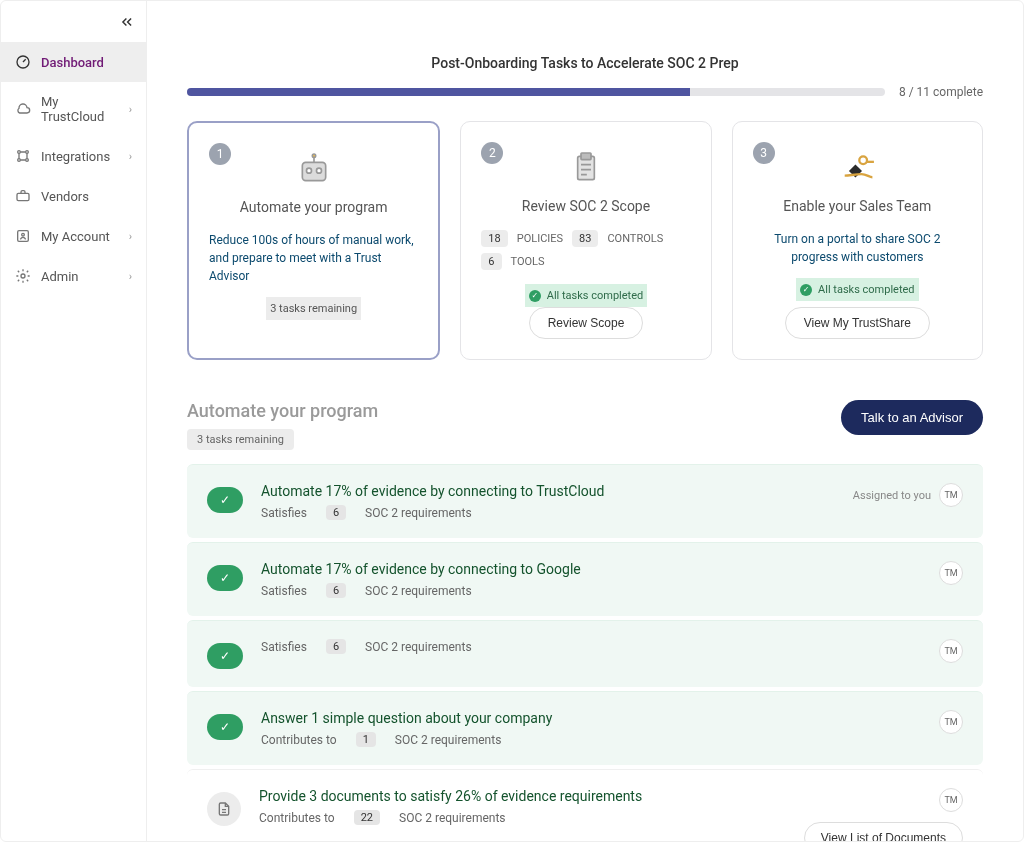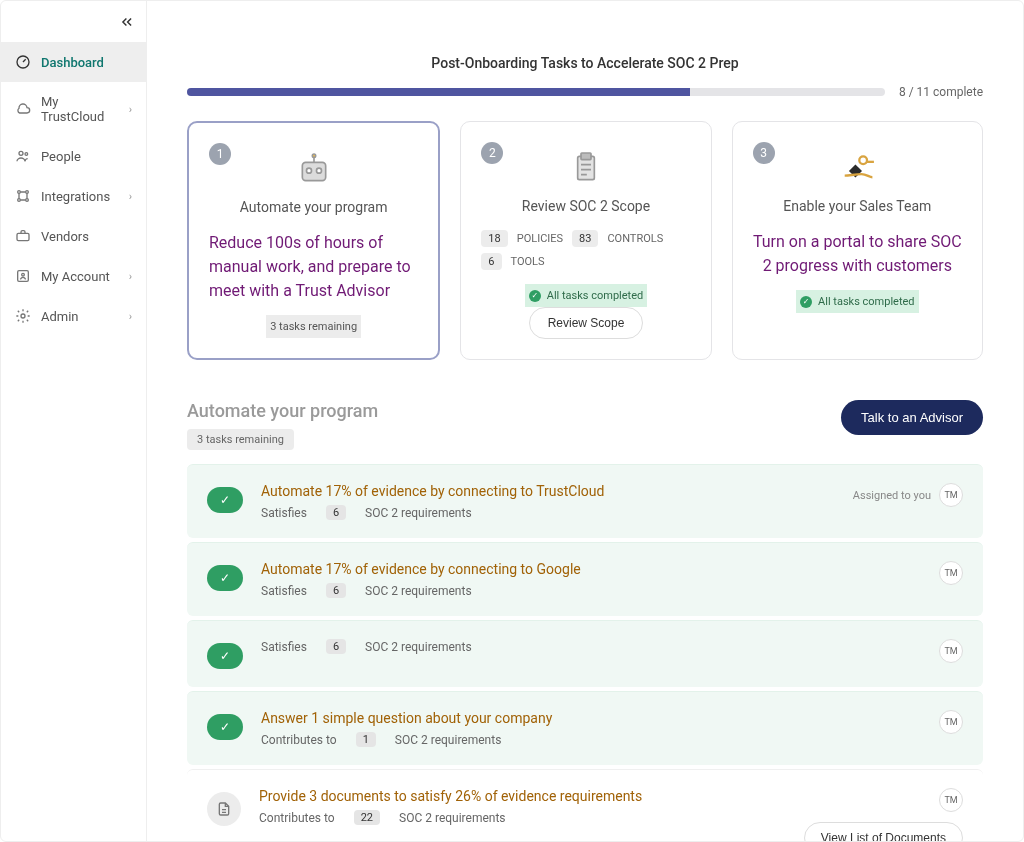--- a/index.html
+++ b/index.html
@@ -4,42 +4,42 @@
 <style>
   * { box-sizing: border-box; margin: 0; padding: 0; }
   body { font-family: -apple-system, BlinkMacSystemFont, "Segoe UI", Roboto, Helvetica, Arial, sans-serif; background: #fff; color: #333; font-size: 13px; width: 1024px; height: 842px; overflow: hidden; }
   .app { display: flex; height: 100%; border: 1px solid #eee; border-radius: 6px; }
 
   
   .sidebar { width: 146px; border-right: 1px solid #eee; padding-top: 10px; flex-shrink: 0; }
   .collapse-row { display: flex; justify-content: flex-end; padding: 4px 12px 10px; }
   .collapse-btn { font-size: 14px; color: #333; cursor: pointer; }
   .nav-item { display: flex; align-items: center; padding: 12px 14px; color: #555; cursor: pointer; gap: 10px; }
-  .nav-item.active { background: #eee; color: #0f766e; font-weight: 500; }
+  .nav-item.active { background: #eee; color: #701a75; font-weight: 500; }
   .nav-item .icon { width: 16px; height: 16px; color: #777; flex-shrink: 0; }
   .nav-item.active .icon { color: #333; }
   .nav-item .chev { margin-left: auto; font-size: 11px; color: #999; }
 
   
   .main { flex: 1; padding: 22px 40px 0 40px; overflow: hidden; }
   .section-title { text-align: center; font-size: 14px; font-weight: 500; color: #333; margin: 32px 0 14px; }
   .progress-row { display: flex; align-items: center; gap: 14px; margin-bottom: 22px; }
   .progress-track { flex: 1; height: 8px; background: #e4e4e7; border-radius: 4px; overflow: hidden; }
   .progress-fill { height: 100%; background: #4f55a0; }
   .progress-label { font-size: 12px; color: #666; white-space: nowrap; }
 
   
   .cards { display: flex; gap: 20px; margin-bottom: 40px; }
   .card { flex: 1; border: 1px solid #e4e4e7; border-radius: 10px; padding: 20px 20px; text-align: center; display: flex; flex-direction: column; align-items: center; min-height: 230px; }
   .card.selected { border: 2px solid #9aa0c7; }
   .card-num { align-self: flex-start; width: 22px; height: 22px; border-radius: 50%; background: #9ca3af; color: #fff; font-size: 12px; display: flex; align-items: center; justify-content: center; }
   .card-icon { height: 44px; margin: -18px 0 8px; color:#888; display:flex; align-items:center; justify-content:center; }
   .card-icon svg { width:40px; height:40px; }
   .card-title { font-size: 14px; color: #555; margin-bottom: 16px; }
-  .card-desc { font-size: 16px; color: #701a75; line-height: 1.5; margin-bottom: 12px; text-align: left; }
+  .card-desc { font-size: 12px; color: #0c4a6e; line-height: 1.5; margin-bottom: 12px; text-align: left; }
   .card-desc.center { text-align: center; }
   .scope-stats { display: flex; gap: 6px; justify-content: flex-start; flex-wrap: wrap; font-size: 11px; color: #555; margin-bottom: 14px; }
   .stat-badge { background: #ececec; padding: 2px 7px; border-radius: 4px; font-size: 11px; color: #333; }
   .stat-label { color: #666; padding: 2px 3px; font-size: 11px; }
   .status-pill { display: inline-flex; align-items: center; gap: 6px; padding: 5px 4px; border-radius: 0; font-size: 11px; }
   .status-pill.pending { background: #ececec; color: #555; }
   .status-pill.done { background: #d7f1e2; color: #2f6b4a; }
   .status-pill.done::before { content: "✓"; display:inline-flex; align-items:center; justify-content:center; width:12px; height:12px; border-radius:50%; background:#2f9e63; color:#fff; font-size:8px; }
   .card-btn { margin-top: auto; border: 1px solid #ddd; background: #fff; border-radius: 18px; padding: 8px 18px; font-size: 12px; color: #333; cursor: pointer; }
 
@@ -50,21 +50,21 @@
   .advisor-btn { background: #1d2a5d; color: #fff; border: none; border-radius: 20px; padding: 10px 20px; font-size: 13px; cursor: pointer; }
 
   
   .task { display: flex; align-items: flex-start; padding: 18px 20px; border-top: 1px solid #f0f0f0; border-radius: 6px; gap: 18px; margin-bottom: 4px; }
   .task.done-bg { background: #f0f8f4; border-top: 1px solid #e3f2ea; }
   .task.plain { background: #fff; }
   .status { width: 36px; height: 26px; border-radius: 14px; display: flex; align-items: center; justify-content: center; flex-shrink: 0; margin-top: 4px; font-size: 12px; color: #fff; }
   .status.check { background: #2f9e63; }
   .status.doc { background: #ececec; color: #777; width:34px; height:34px; border-radius:50%; }
   .task-body { flex: 1; }
-  .task-title { font-size: 14px; color: #a16207; margin-bottom: 6px; }
+  .task-title { font-size: 14px; color: #14532d; margin-bottom: 6px; }
   .task-sub { font-size: 12px; color: #666; display: flex; align-items: center; gap: 19px; }
   .count-badge { background: #e5e5e5; padding: 1px 7px; border-radius: 4px; font-size: 11px; color: #333; }
   .task-right { display: flex; flex-direction: column; align-items: flex-end; gap: 10px; }
   .assigned-row { display: flex; align-items: center; gap: 8px; font-size: 11px; color: #888; }
   .avatar { width: 24px; height: 24px; border-radius: 50%; border: 1px solid #ddd; display: flex; align-items: center; justify-content: center; font-size: 9px; color: #666; background: #fff; }
   .outline-btn { border: 1px solid #ddd; background: #fff; border-radius: 18px; padding: 8px 16px; font-size: 12px; color: #333; cursor: pointer; }
 </style>
 </head>
 <body>
 
@@ -93,31 +93,20 @@
     <div class="nav-item">
       <span class="icon">
         <svg viewBox="0 0 24 24" width="16" height="16" fill="none" stroke="currentColor" stroke-width="2">
             <path d="M18 18a4 4 0 0 0 0-8 6 6 0 0 0-12 1 4 4 0 0 0 1 7z"></path>
           </svg>
       </span>
       <span>My TrustCloud</span>
       <span class="chev">›</span>
     </div>
 
-    <div class="nav-item">
-      <span class="icon">
-        <svg viewBox="0 0 24 24" width="16" height="16" fill="none" stroke="currentColor" stroke-width="2">
-            <circle cx="9" cy="8" r="3"></circle>
-            <path d="M3 20c0-3 3-5 6-5s6 2 6 5"></path>
-            <circle cx="17" cy="9" r="2"></circle>
-            <path d="M15 20c0-2 2-4 4-4"></path>
-          </svg>
-      </span>
-      <span>People</span>
-    </div>
 
     <div class="nav-item">
       <span class="icon">
         <svg viewBox="0 0 24 24" width="16" height="16" fill="none" stroke="currentColor" stroke-width="2">
             <circle cx="6" cy="6" r="2"></circle>
             <circle cx="18" cy="6" r="2"></circle>
             <circle cx="6" cy="18" r="2"></circle>
             <circle cx="18" cy="18" r="2"></circle>
             <path d="M8 6h8M6 8v8M18 8v8M8 18h8"></path>
           </svg>
@@ -217,20 +206,21 @@
           <svg viewBox="0 0 52 40" fill="none">
               <rect x="18" y="18" width="12" height="12" transform="rotate(45 24 24)" fill="#2b2b2b"></rect>
               <circle cx="34" cy="10" r="5" fill="none" stroke="#d9a440" stroke-width="3"></circle>
               <path d="M38 12l10 0" stroke="#d9a440" stroke-width="3"></path>
               <path d="M10 30c6 0 14-2 22-2 6 0 10 4 14 4" stroke="#d9a440" stroke-width="3" fill="none"></path>
             </svg>
         </div>
         <div class="card-title">Enable your Sales Team</div>
         <div class="card-desc center">Turn on a portal to share SOC 2 progress with customers</div>
         <div class="status-pill done">All tasks completed</div>
+        <button class="card-btn">View My TrustShare</button>
       </div>
     </div>
 
     <div class="section-header">
       <div>
         <h2>Automate your program</h2>
         <span class="tiny-pill">3 tasks remaining</span>
       </div>
       <button class="advisor-btn">Talk to an Advisor</button>
     </div>

